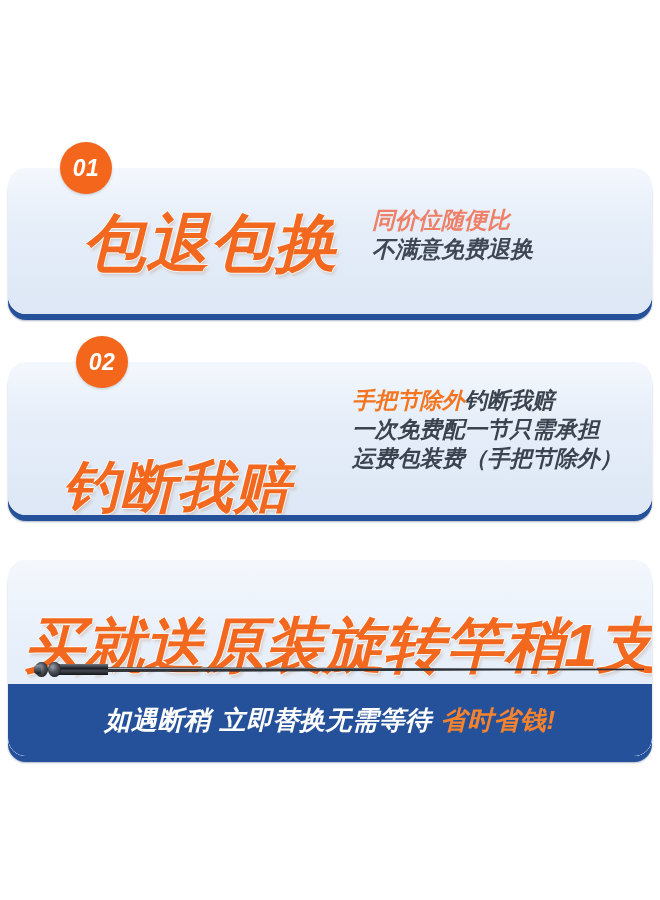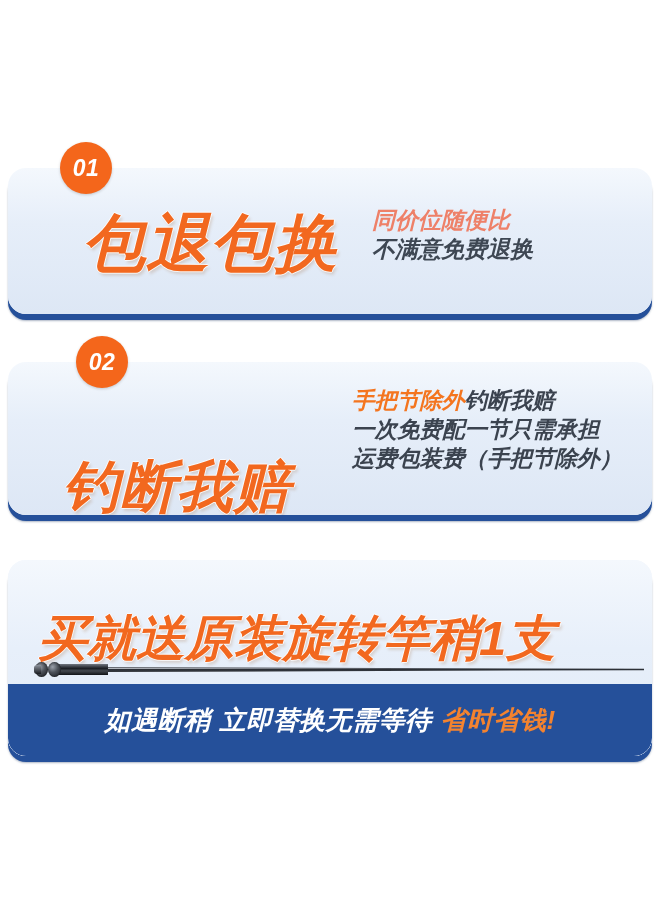--- a/index.html
+++ b/index.html
@@ -92,22 +92,22 @@
   }
   #sub2 span{display:block;}
 
   
   #card3{top:560px;height:196px;border-radius:18px;}
   #card3 .card-inner{
     background:linear-gradient(180deg,#f4f8fd 0%,#e7effa 45%,#e2ebf7 100%);
   }
   #badge3{left:52px;top:-26px;}
   #head3{
-    position:absolute;left:30px;top:46px;
-    font-size:49px;
+    position:absolute;left:16px;top:46px;
+    font-size:60px;
     letter-spacing:0px;
   }
   
   .rod-wrap{
     position:absolute;left:26px;top:98px;width:610px;height:22px;
   }
   .rod-body{
     position:absolute;left:26px;top:9px;
     width:584px;height:5px;
     background:linear-gradient(180deg,#6f737a 0%,#15171c 35%,#3b4048 60%,#0d0f13 100%);

